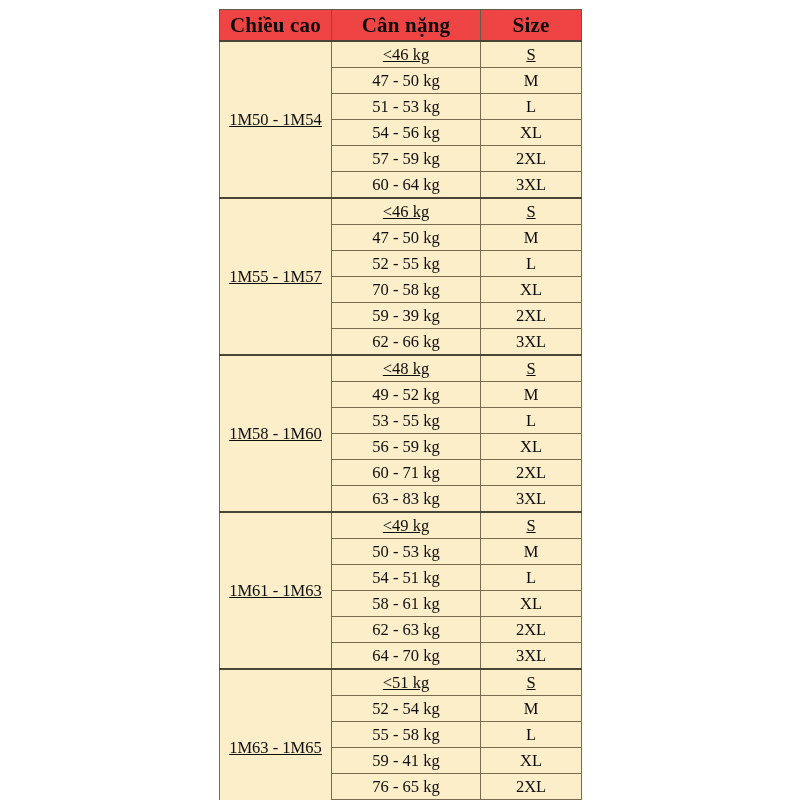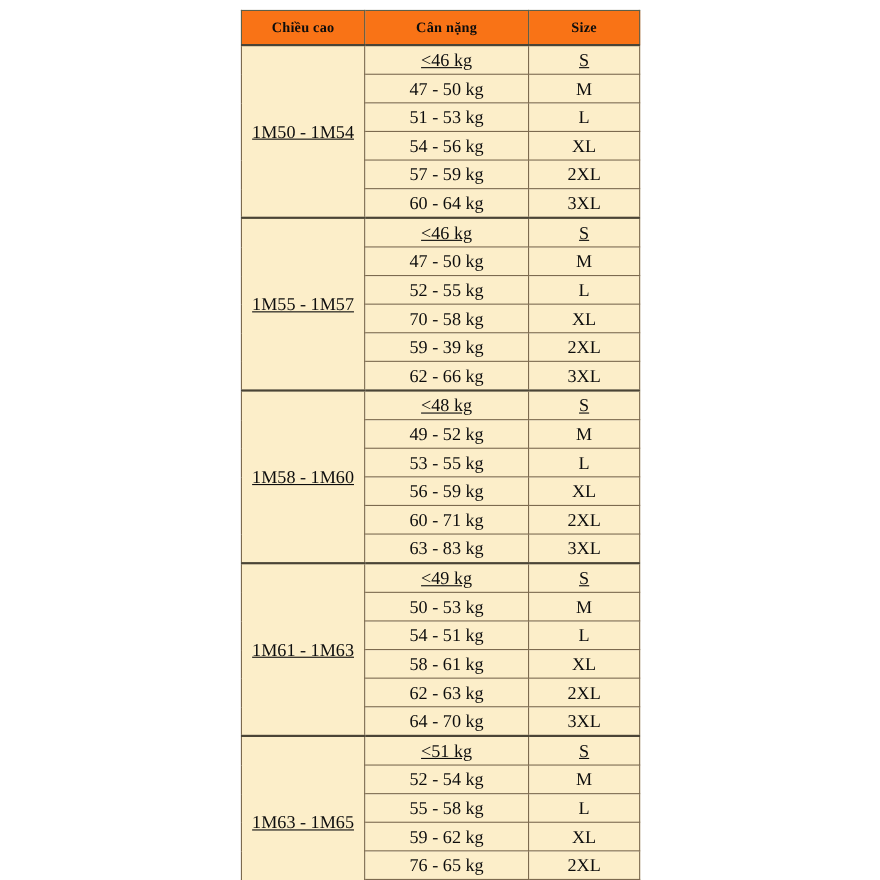--- a/index.html
+++ b/index.html
@@ -60,23 +60,23 @@
   table.size-table td {
     border: 1px solid #7c6a4f;
     padding: 0;
     text-align: center;
     vertical-align: middle;
     color: #0d0d0d;
     background: #fceec9;
   }
 
   table.size-table thead th {
-    background: #f97316;
+    background: #ef4444;
     font-weight: bold;
-    font-size: 13px;
+    font-size: 21px;
     height: 30px;
     line-height: 30px;
     border-color: #5f5f49;
     letter-spacing: 0.2px;
   }
 
   table.size-table tbody td {
     height: 25px;
     line-height: 25px;
     font-size: 16.5px;
@@ -237,21 +237,21 @@
         </tr>
         <tr>
           <td class="weight-cell">52 - 54 kg</td>
           <td class="size-cell">M</td>
         </tr>
         <tr>
           <td class="weight-cell">55 - 58 kg</td>
           <td class="size-cell">L</td>
         </tr>
         <tr>
-          <td class="weight-cell">59 - 62 kg</td>
+          <td class="weight-cell">59 - 41 kg</td>
           <td class="size-cell">XL</td>
         </tr>
         <tr>
           <td class="weight-cell">76 - 65 kg</td>
           <td class="size-cell">2XL</td>
         </tr>
         <tr>
           <td class="weight-cell">66 - 74 kg</td>
           <td class="size-cell">3XL</td>
         </tr>

